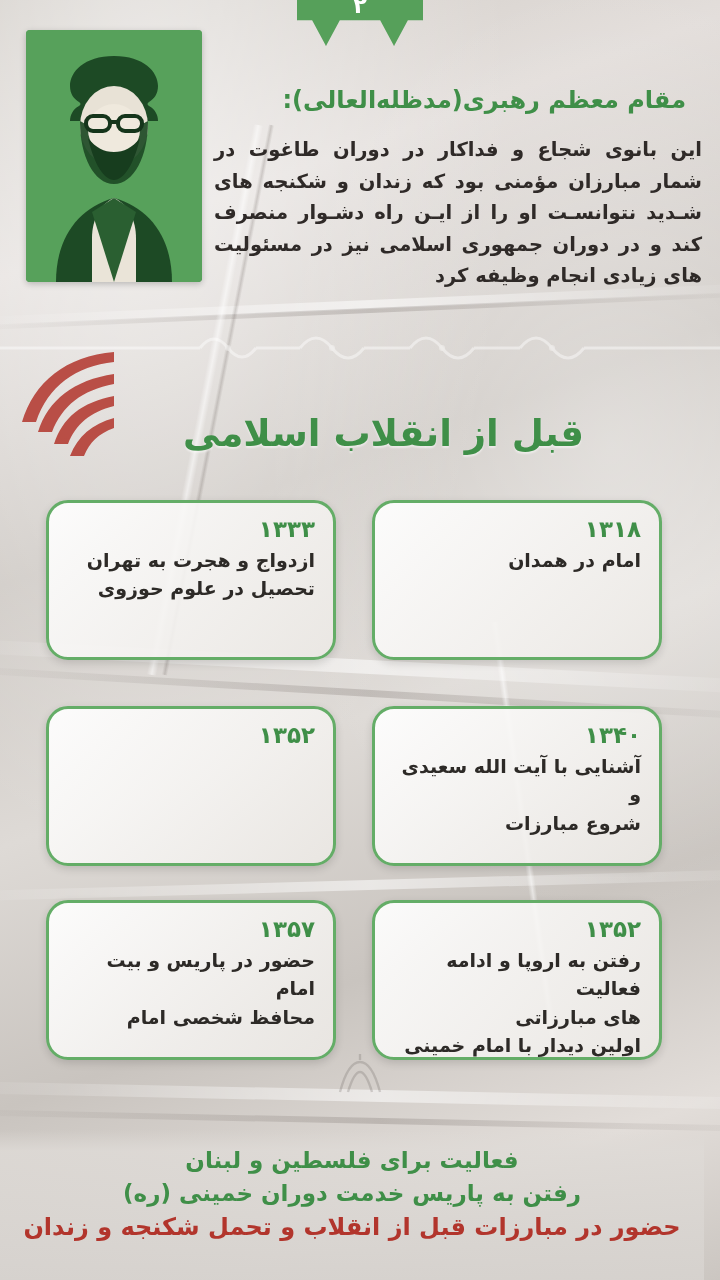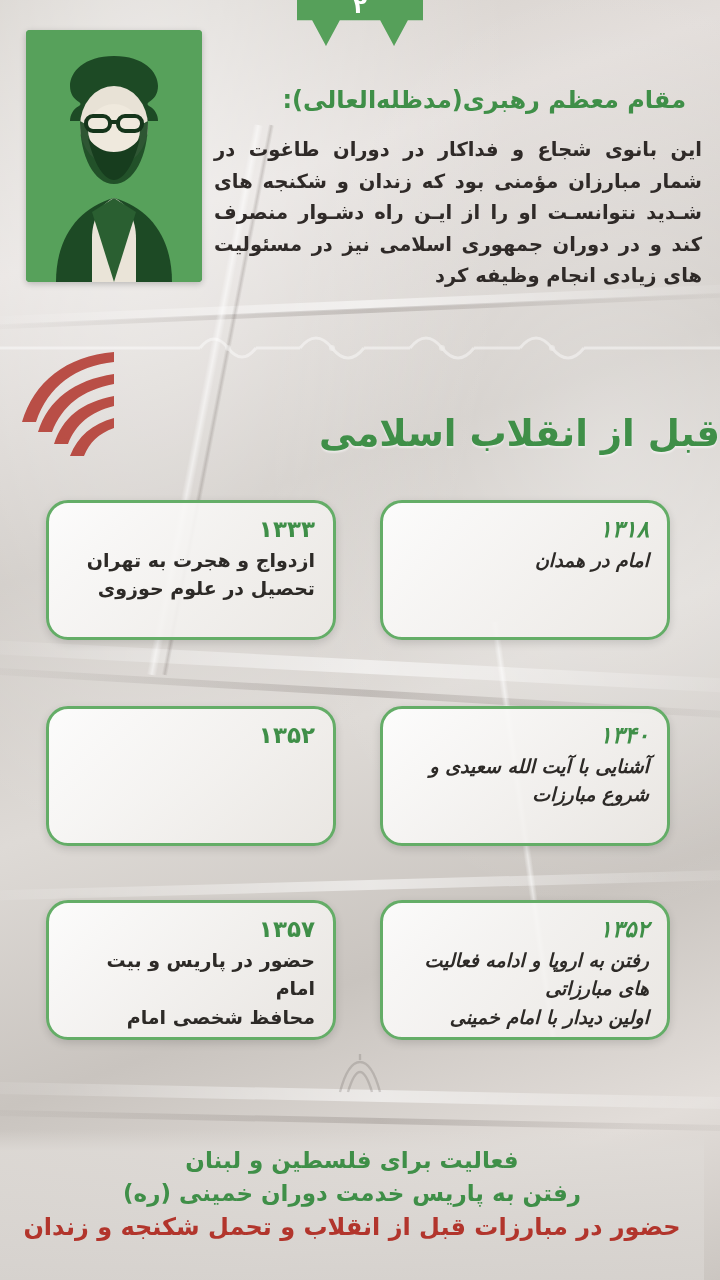--- a/index.html
+++ b/index.html
@@ -58,40 +58,40 @@
   
   .divider{position:absolute;top:318px;left:0;right:0;height:60px;opacity:.5;}
   .divider svg{display:block;width:100%;height:60px;}
 
   
   .stripes{position:absolute;top:352px;left:-4px;width:120px;height:120px;opacity:.85;}
   .stripes svg{display:block;}
 
   
   .section-title{
-    position:absolute;top:412px;right:0;left:0;text-align:right;
+    position:absolute;top:412px;right:0;left:0;text-align:center;
     color:#3f8f48;font-size:37px;font-weight:bold;direction:rtl;
     text-shadow:0 2px 2px rgba(255,255,255,.5);
     margin-left:47px;
   }
 
   
   .cards{position:absolute;top:500px;right:46px;left:46px;height:560px;}
   .card{
-    position:absolute;width:290px;height:140px;
+    position:absolute;width:290px;height:160px;
     background:linear-gradient(135deg,rgba(255,255,255,.92),rgba(236,233,229,.88));
     border:3px solid #64ad67;border-radius:22px;
     box-shadow:0 3px 8px rgba(0,0,0,.14);
     box-sizing:border-box;padding:14px 18px 10px 18px;
     direction:rtl;text-align:right;
   }
   .card .year{color:#3f8f48;font-weight:bold;font-size:23px;line-height:1.1;margin-bottom:4px;}
   .card .txt{color:#2d2a27;font-weight:bold;font-size:19px;line-height:1.48;}
   .r0{top:0;}.r1{top:206px;}.r2{top:400px;}
-  .cright{right:4px;font-style:italic;}.cleft{left:0;}
+  .cright{right:12px;}.cleft{left:0;}
 
   
   .watermark{
     position:absolute;top:1052px;left:50%;transform:translateX(-50%);
     width:60px;height:46px;opacity:.22;
   }
   .watermark svg{display:block;}
 
   
   .bottom{

